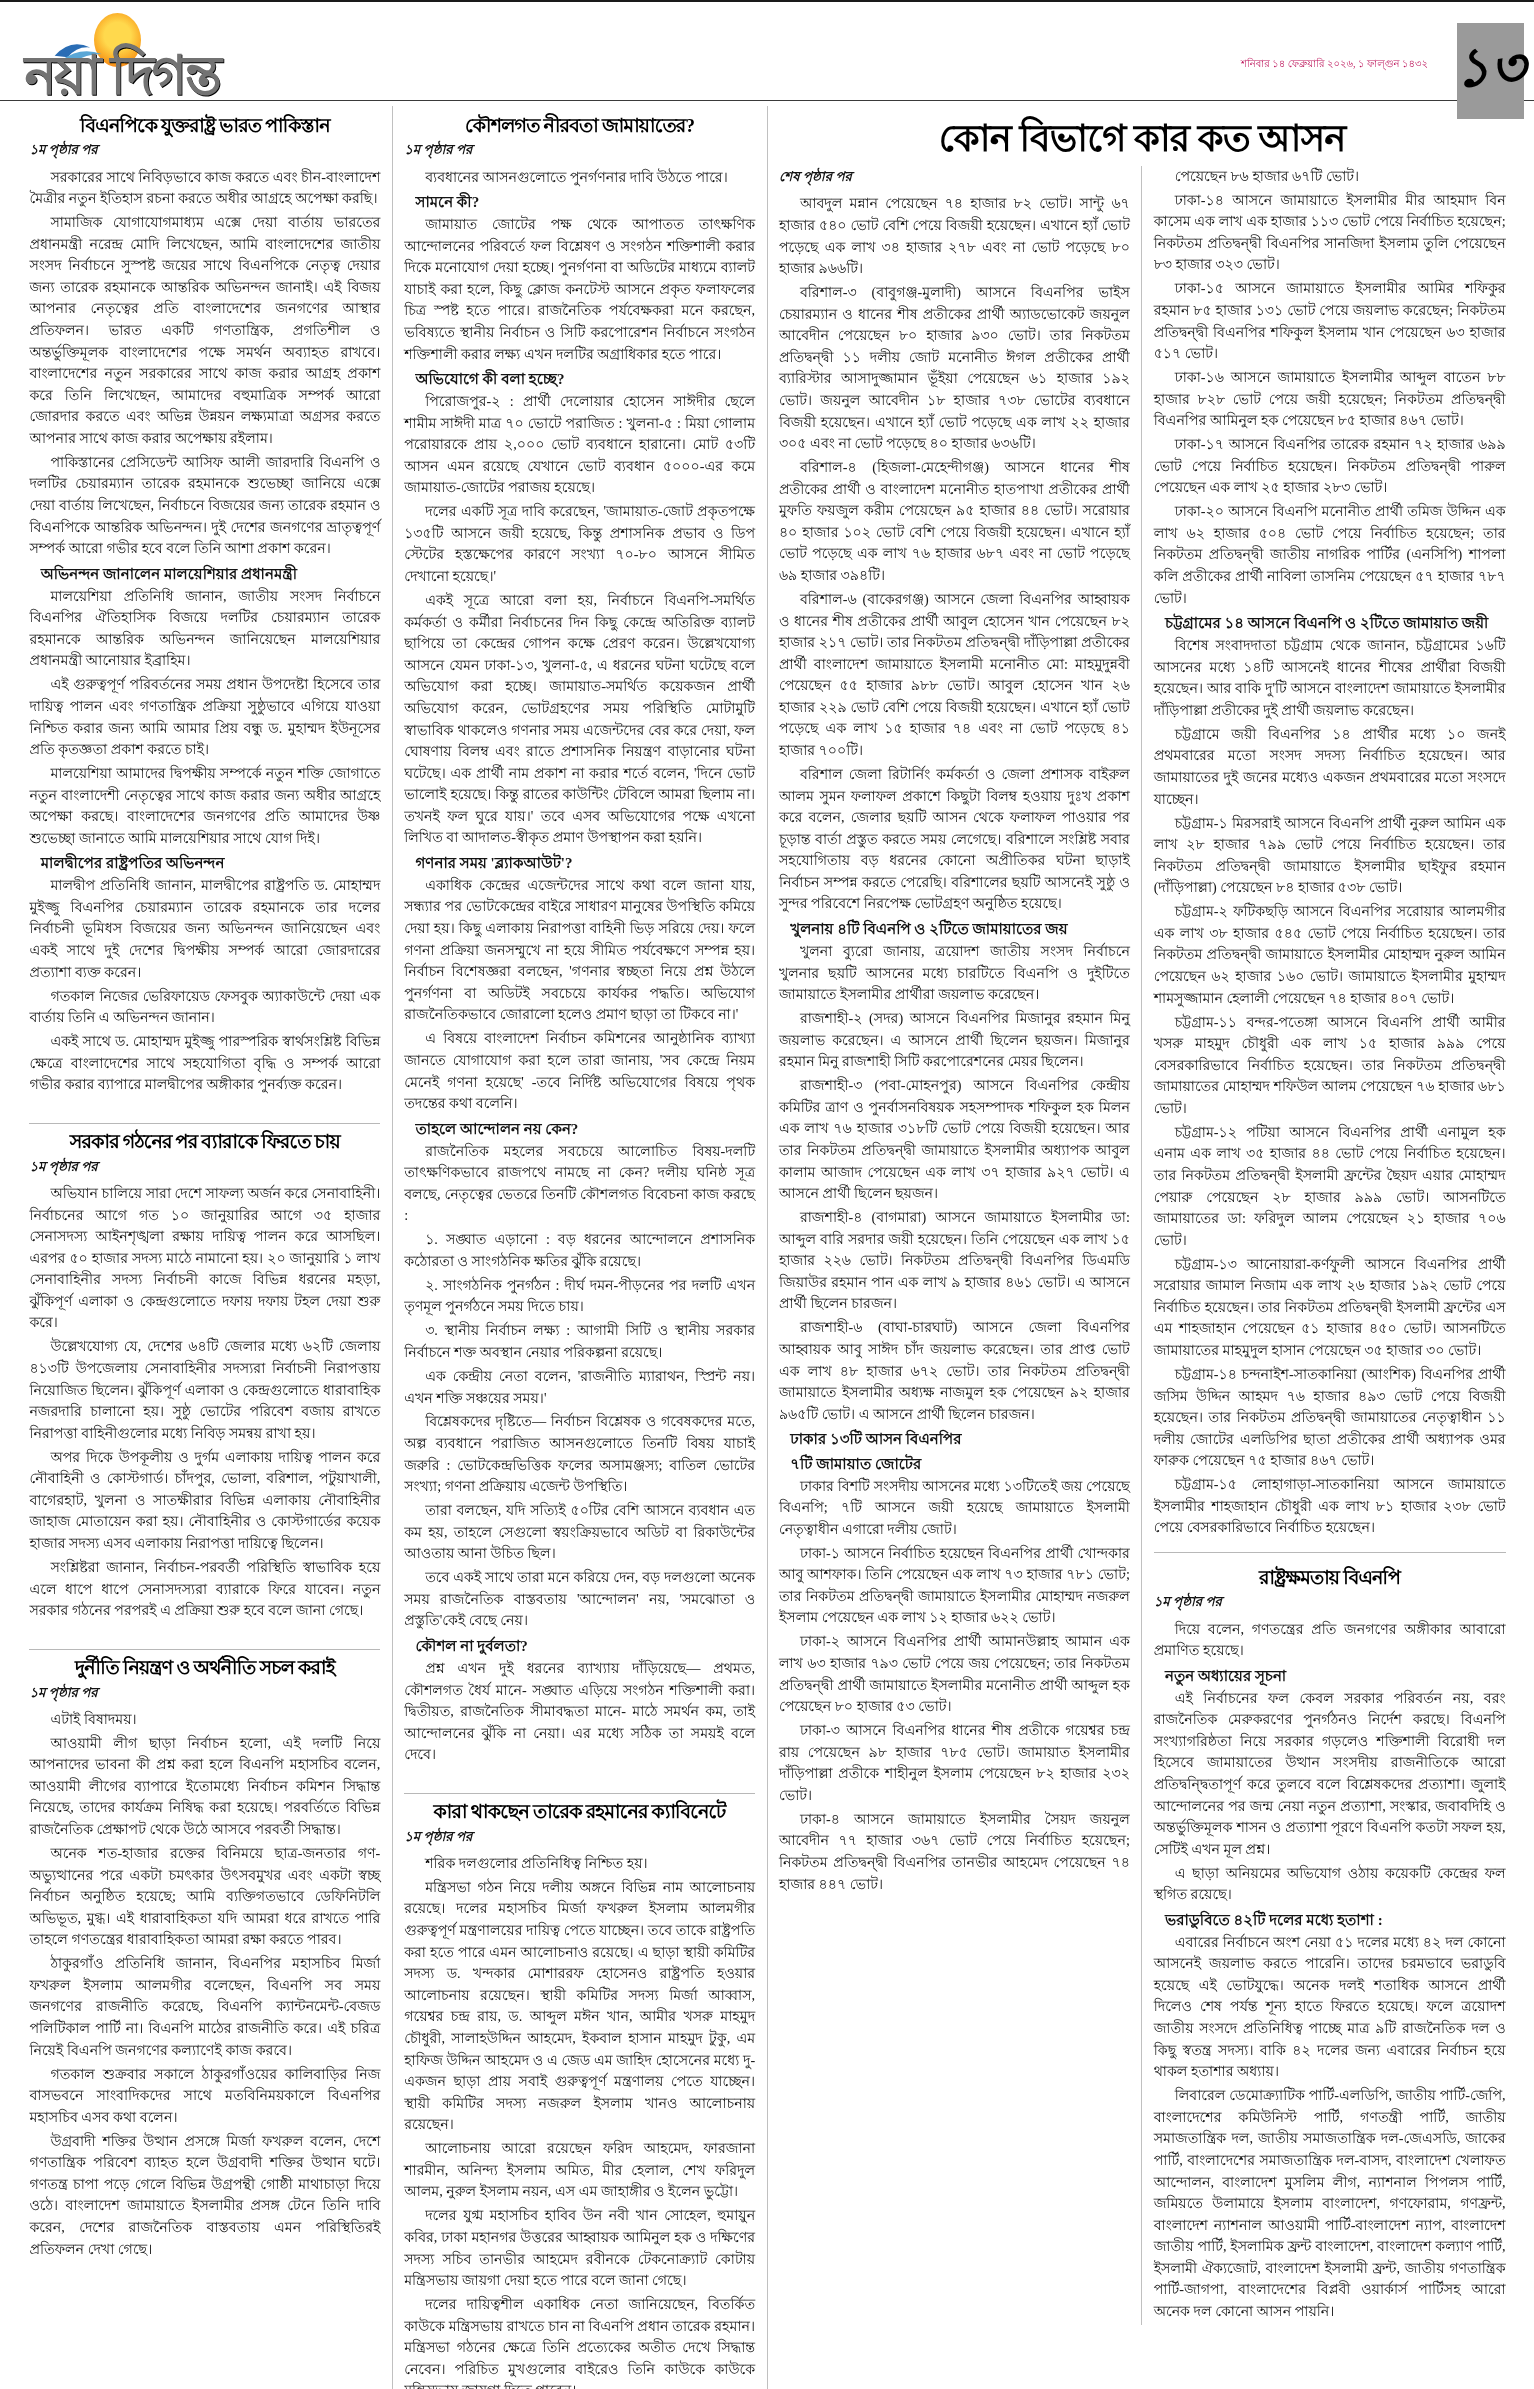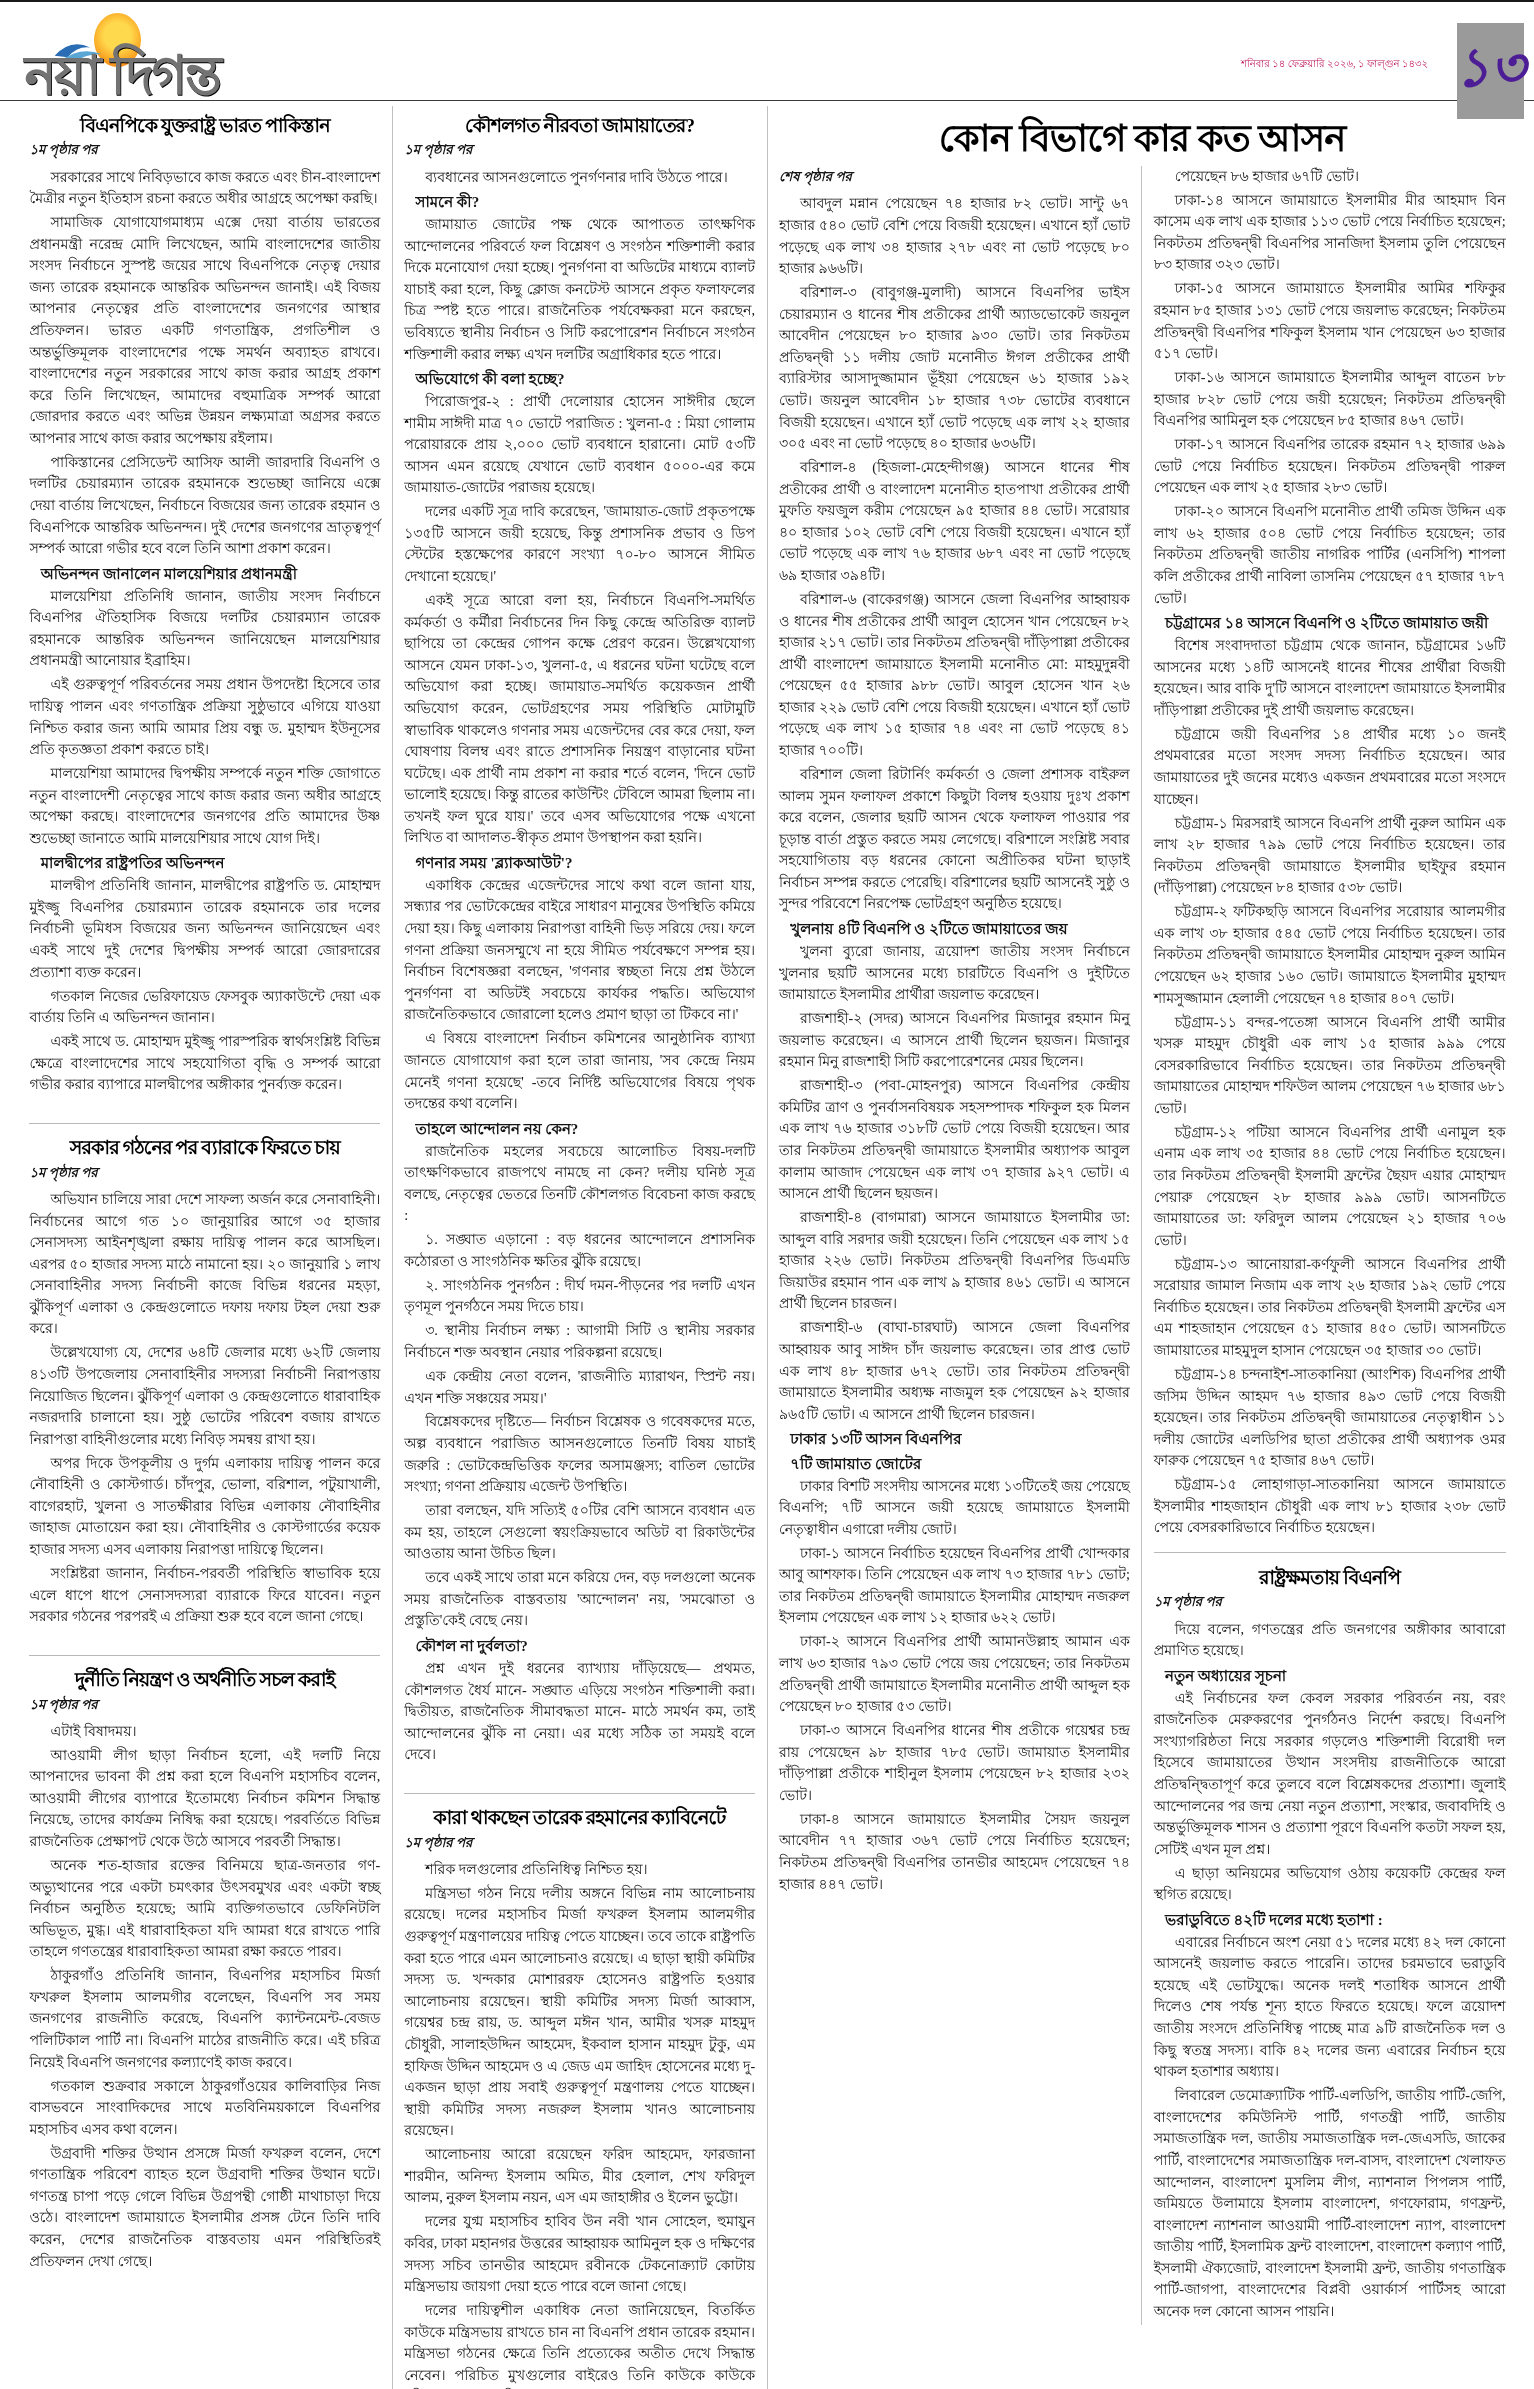--- a/index.html
+++ b/index.html
@@ -10,38 +10,38 @@
   
   .masthead{position:relative;height:99px;border-bottom:1.6px solid #3a3a3a}
   .logo{position:absolute;left:24.4px;top:11.4px;width:269px;height:114px;z-index:3}
   .logo-sun{position:absolute;left:70px;top:0;width:47px;height:54px;border-radius:50%;
             background:radial-gradient(circle at 50% 42%,#ffd94d 0 34%,#f99d1c 70%,#f06b22 100%);}
   .logo-bird{position:absolute;left:29px;top:23px;width:68px;height:28px}
   .logo-text{position:absolute;left:0;top:21px;font-size:54px;font-weight:900;letter-spacing:-2.4px;
              color:#737373;white-space:nowrap;text-shadow:0.8px 0.8px 0 #000}
   .dateline{position:absolute;right:107px;top:54px;font-size:10px;color:#be185d}
   .pagebox{position:absolute;right:11.4px;top:21px;width:67px;height:96px;background:#9a9a9a;
-           color:#4c1d95;display:flex;align-items:center;justify-content:center;
+           color:#000000;display:flex;align-items:center;justify-content:center;
            font-size:54px;font-weight:700;font-style:italic;z-index:4}
   
   .content{display:grid;grid-template-columns:repeat(4,1fr);padding:4.9px 18px 14.7px}
   .col{padding:1.6px 11.4px 0;min-width:0}
   .c1,.c2{border-right:0.8px solid #c0c0c0}
   .wide{grid-column:3/5;min-width:0}
   .twocol{display:grid;grid-template-columns:1fr 1fr}
   .subcol{padding:0 11.4px;min-width:0}
   .subcol.a{border-right:0.8px solid #c0c0c0}
   
   .headline{font-size:19px;font-weight:900;text-align:center;line-height:1.22;
             letter-spacing:-0.8px;margin:6.5px 0 3.3px;color:#000}
   .wide-headline{font-size:37px;margin:9.8px 0 4.9px}
   .cont{font-weight:800;font-style:italic;font-size:13.4px;margin:1.6px 0 4.1px}
   .subhead{font-size:15px;font-weight:800;margin:4.1px 0 1.6px;text-indent:11.4px;line-height:1.35}
   .para{font-size:14.2px;line-height:1.52;text-align:justify;text-indent:21px;margin-bottom:2.4px}
-  .article + .article{margin-top:27px;border-top:0.8px solid #b8b8b8;padding-top:6px}
+  .article + .article{margin-top:27px;border-top:0.8px solid #b8b8b8;padding-top:0}
   .a7{margin-top:13px;border-top:0.8px solid #b8b8b8;padding-top:6.5px}
 </style>
 </head>
 <body>
 
 <div class="page">
 
   <header class="masthead">
     <div class="logo">
       <span class="logo-sun"></span>

